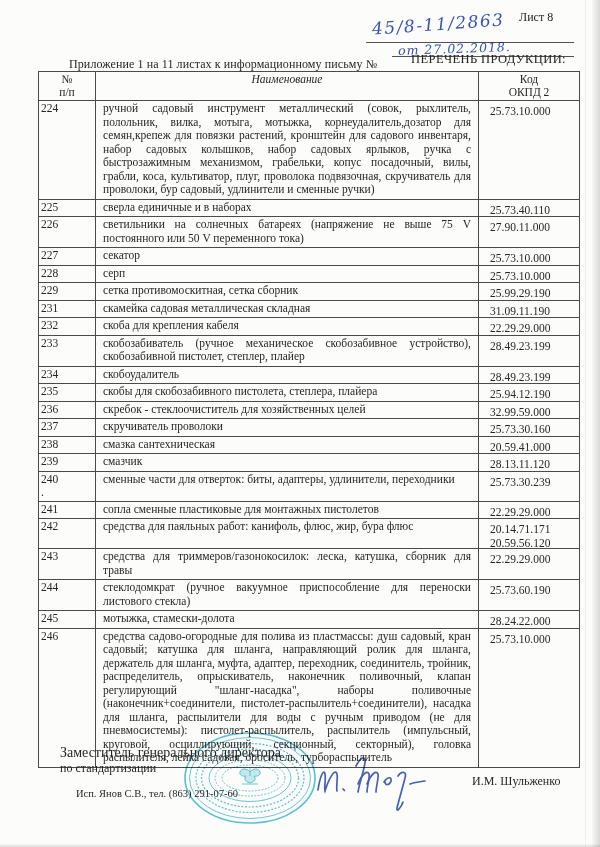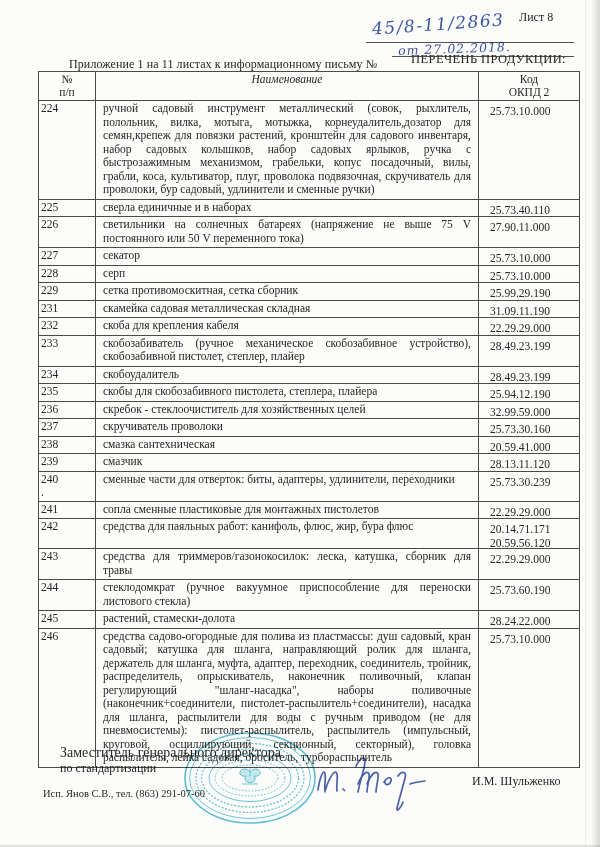--- a/index.html
+++ b/index.html
@@ -41,21 +41,21 @@
   th.col-name{width:378px;font-style:italic;}
   th.col-code{width:96px;}
   table.products th{white-space:pre-line;text-align:center;padding:1px 2px;line-height:13px;}
   td.num{text-align:left;padding:1px 2px;font-size:12px;white-space:pre-line;line-height:12px;}
   td.name{text-align:justify;padding:1px 7px 2px 7px;}
   td.code{padding:1px 4px 1px 11px;margin-top:21px;}
   td.code span{display:inline-block;transform:translateY(3px);white-space:pre-line;}
   .footer-line1{position:absolute;top:745px;left:60px;font-size:14px;}
   .footer-line2{position:absolute;top:761px;left:60px;font-size:12px;}
   .signer-name{position:absolute;top:763px;left:472px;font-size:12px;margin-top:11px;}
-  .executor{position:absolute;top:788px;left:43px;font-size:10.5px;}
+  .executor{position:absolute;top:788px;left:76px;font-size:10.5px;}
   .stamp{position:absolute;top:729px;left:180px;mix-blend-mode:multiply;opacity:.85;}
   .signature{position:absolute;top:742px;left:308px;mix-blend-mode:multiply;}
 </style>
 </head>
 <body>
 
 <div class="page">
 
   <div class="scan-edge-line"></div>
   <div class="scan-edge-right"></div>
@@ -179,21 +179,21 @@
           <td class="name">средства для триммеров/газонокосилок: леска, катушка, сборник для травы</td>
           <td class="code"><span>22.29.29.000</span></td>
         </tr>
         <tr>
           <td class="num">244</td>
           <td class="name">стеклодомкрат (ручное вакуумное приспособление для переноски листового стекла)</td>
           <td class="code"><span>25.73.60.190</span></td>
         </tr>
         <tr>
           <td class="num">245</td>
-          <td class="name">растений, стамески-долота</td>
+          <td class="name">мотыжка, стамески-долота</td>
           <td class="code"><span>28.24.22.000</span></td>
         </tr>
         <tr>
           <td class="num">246</td>
           <td class="name">средства садово-огородные для полива из пластмассы: душ садовый, кран садовый; катушка для шланга, направляющий ролик для шланга, держатель для шланга, муфта, адаптер, переходник, соединитель, тройник, распределитель, опрыскиватель, наконечник поливочный, клапан регулирующий "шланг-насадка", наборы поливочные (наконечник+соединители, пистолет-распылитель+соединители), насадка для шланга, распылители для воды с ручным приводом (не для пневмосистемы): пистолет-распылитель, распылитель (импульсный, круговой, осциллирующий, секционный, секторный), головка распылителя, лейка садовая, ороситель, турбораспылитель</td>
           <td class="code"><span>25.73.10.000</span></td>
         </tr>
       </tbody>
   </table>
 

